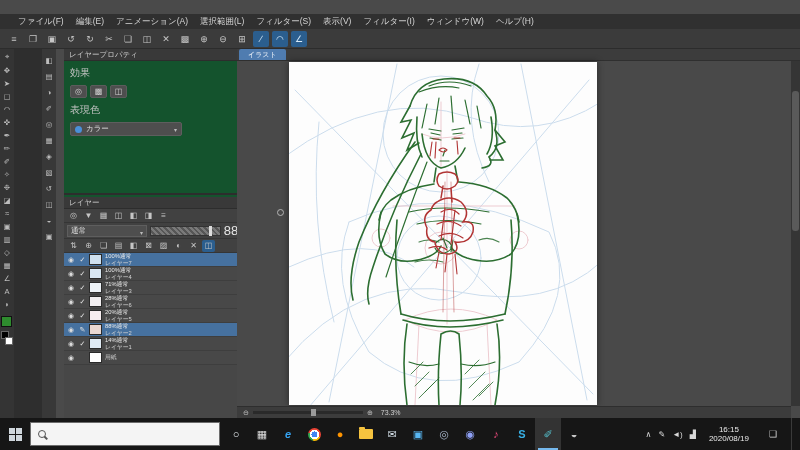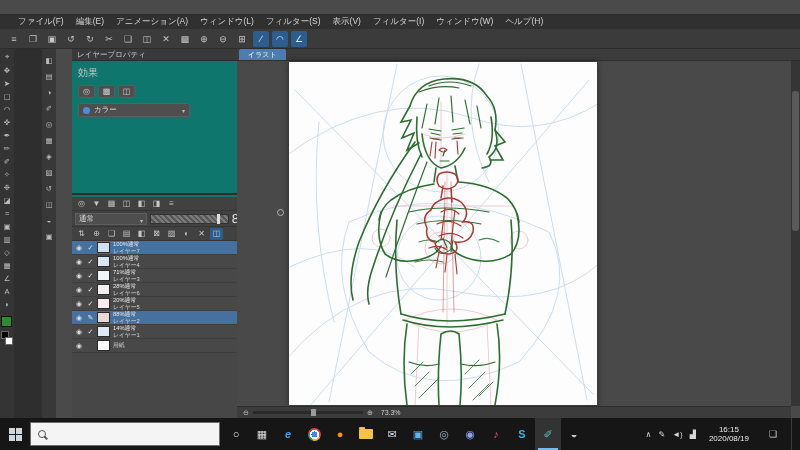--- a/index.html
+++ b/index.html
@@ -26,37 +26,37 @@
 .tico{width:12px;height:12px;font-size:7.5px;color:#bdbdbd;display:flex;align-items:center;justify-content:center}
 .swatches{margin-top:5px;width:12px}
 .fg{width:11px;height:11px;background:#2e8b2e;border:1px solid #111}
 .bw{position:relative;margin-top:4px;width:12px;height:14px}
 .bw .b{position:absolute;left:0;top:0;width:8px;height:8px;background:#000;border:1px solid #666}
 .bw .w{position:absolute;right:0;bottom:0;width:8px;height:8px;background:#fff;border:1px solid #666}
 .gapcol{position:absolute;left:14px;top:0;bottom:0;width:28px;background:#2e2e2e}
 .subcol{position:absolute;left:42px;top:0;bottom:0;width:14px;background:#383838;display:flex;flex-direction:column;align-items:center;gap:4px;padding-top:5px}
 
 
-.panels{position:absolute;left:72px;top:0;bottom:0;width:181px;background:#0f766e;border-right:1px solid #2a2a2a}
+.panels{position:absolute;left:64px;top:0;bottom:0;width:181px;background:#14532d;border-right:1px solid #2a2a2a}
 .phead{height:12px;background:#393939;border-bottom:1px solid #2d2d2d;display:flex;align-items:center;padding:0 5px;font-size:7.5px;color:#cfcfcf}
 .lprop{position:absolute;top:0;left:0;right:0;height:146px;border-bottom:2px solid #2d2d2d}
 .lpbody{padding:5px 6px;display:flex;flex-direction:column;gap:5px}
 .plabel{font-size:10px;color:#c3c3c3}
 .effrow{display:flex;gap:3px}
 .effbtn{width:17px;height:13px;background:#4e4e4e;border:1px solid #5c5c5c;border-radius:2px;display:flex;align-items:center;justify-content:center;font-size:8px;color:#cfcfcf}
 .dropdown{width:112px;height:14px;background:#4e4e4e;border:1px solid #5e5e5e;border-radius:2px;display:flex;align-items:center;gap:4px;padding:0 4px;font-size:7.5px;color:#e0e0e0}
 .dot{width:7px;height:7px;border-radius:50%;background:#4a90d9}
 .dd-arrow{margin-left:auto;font-size:6px;color:#bbb}
 
 .lpanel{position:absolute;top:148px;left:0;right:0;bottom:0;display:flex;flex-direction:column}
 .lrowbar{height:14px;display:flex;align-items:center;gap:2px;padding:0 3px;background:#414141;border-bottom:1px solid #353535}
 .sico{width:13px;height:12px;display:flex;align-items:center;justify-content:center;font-size:8px;color:#c6c6c6}
 .sico.hl{background:#2b5e8e;border-radius:2px}
 .blendrow{height:16px;display:flex;align-items:center;gap:3px;padding:0 3px;background:#414141;border-bottom:1px solid #353535}
-.combo{width:72px;height:12px;background:#4e4e4e;border:1px solid #5e5e5e;display:flex;align-items:flex-end;padding:0 3px;font-size:7.5px;color:#e0e0e0}
+.combo{width:80px;height:12px;background:#4e4e4e;border:1px solid #5e5e5e;display:flex;align-items:flex-end;padding:0 3px;font-size:7.5px;color:#e0e0e0}
 .slider{flex:1;height:10px;background:repeating-linear-gradient(45deg,#7a7a7a 0 2px,#565656 2px 4px);border:1px solid #333;position:relative}
 .slider .handle{position:absolute;right:8px;top:-1px;width:3px;height:10px;background:#ddd}
 .opval{font-size:13px;color:#e6e6e6;width:12px;text-align:right}
 .spin{display:flex;flex-direction:column;font-size:4.5px;color:#bbb;line-height:4.5px}
 .llist{flex:1;background:#474747;overflow:hidden}
 .lrow{height:14px;display:flex;align-items:center;gap:2px;padding:0 2px;border-bottom:1px solid #3e3e3e;background:#484848}
 .lrow.selected{background:#46719f}
 .leye{width:10px;font-size:7px;color:#dcdcdc;text-align:center}
 .lchk{width:9px;font-size:7px;color:#e4e4e4;text-align:center}
 .lthumb{width:13px;height:11px;border:1px solid #2a2a2a;background:#fff;flex:none}
@@ -108,21 +108,21 @@
 <body>
 
 <div class="screen">
 
 
   <div class="menubar">
 
   <span class="mi">ファイル(F)</span>
       <span class="mi">編集(E)</span>
       <span class="mi">アニメーション(A)</span>
-      <span class="mi">ウィンドウ(L)</span>
+      <span class="mi">選択範囲(L)</span>
       <span class="mi">フィルター(S)</span>
       <span class="mi">表示(V)</span>
       <span class="mi">フィルター(I)</span>
       <span class="mi">ウィンドウ(W)</span>
       <span class="mi">ヘルプ(H)</span>
     </div>
 
   <div class="commandbar">
 
   <span class="cico">≡</span>
@@ -201,29 +201,31 @@
       <div class="lprop">
         <div class="phead">レイヤープロパティ</div>
         <div class="lpbody">
           <span class="plabel">効果</span>
           <span class="effrow">
 
           <span class="effbtn">◎</span>
               <span class="effbtn">▩</span>
               <span class="effbtn">◫</span>
             </span>
+          <span class="plabel">表現色</span>
           <span class="dropdown">
             <span class="dot"></span>
             <span>カラー</span>
             <span class="dd-arrow">▾</span>
           </span>
         </div>
       </div>
 
       <div class="lpanel">
+        <div class="phead">レイヤー</div>
 
         <div class="lrowbar">
 
         <span class="sico">◎</span>
             <span class="sico">▼</span>
             <span class="sico">▦</span>
             <span class="sico">◫</span>
             <span class="sico">◧</span>
             <span class="sico">◨</span>
             <span class="sico">≡</span>

